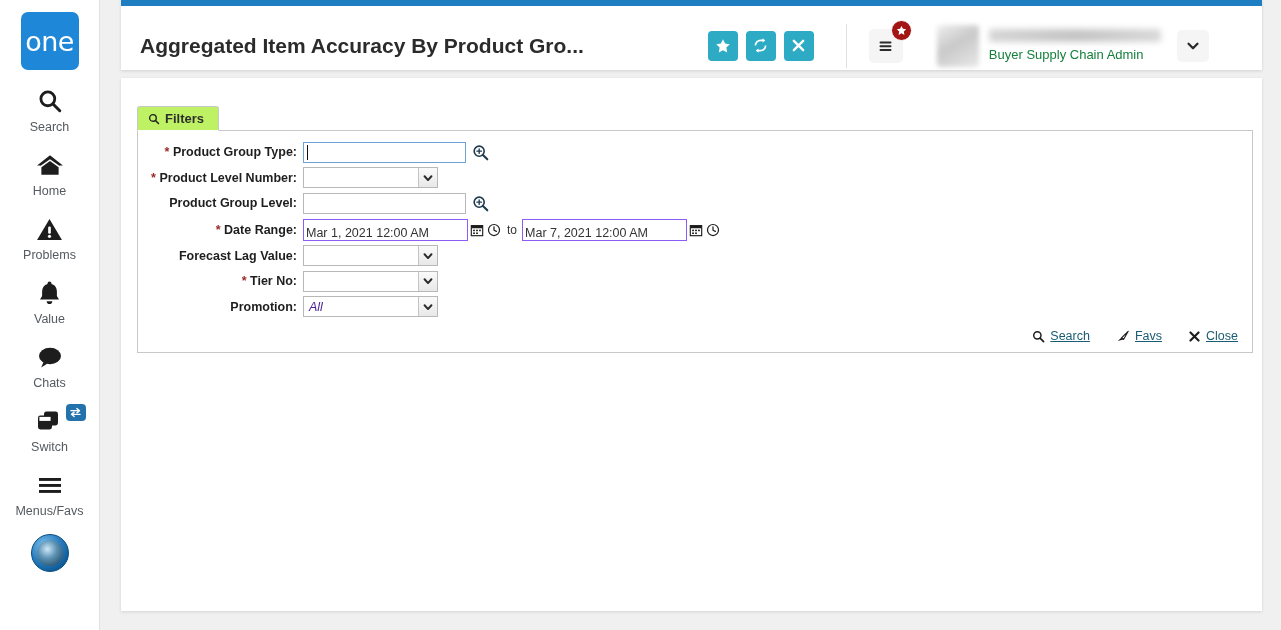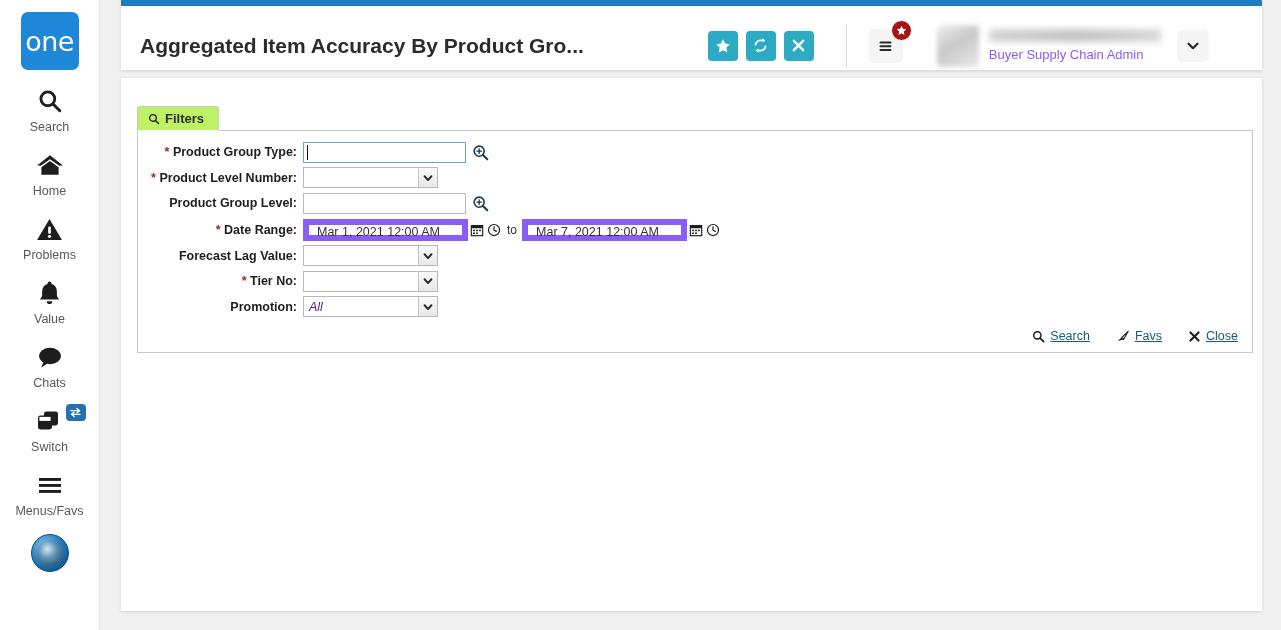--- a/index.html
+++ b/index.html
@@ -97,21 +97,21 @@
     width: 42px; height: 42px; border-radius: 4px;
     background: linear-gradient(150deg, #efefef 0%, #c9c9c9 45%, #e8e8e8 100%);
     filter: blur(2.6px);
   }
   .user-text { display: flex; flex-direction: column; justify-content: center; }
   .user-name-redacted {
     width: 172px; height: 13px; border-radius: 2px;
     background: linear-gradient(90deg, #d6d6d6, #c4c4c4, #d9d9d9);
     filter: blur(3px); margin-bottom: 5px;
   }
-  .user-role { font-size: 13px; color: #8b5cf6; white-space: nowrap; }
+  .user-role { font-size: 13px; color: #15803d; white-space: nowrap; }
   .chev-btn {
     width: 32px; height: 32px; margin-left: 16px; border-radius: 5px;
     background: #f5f5f5; cursor: pointer;
     display: flex; align-items: center; justify-content: center;
   }
 
   
   #content-card {
     position: absolute; left: 121px; top: 78px;
     width: 1141px; height: 533px;
@@ -161,22 +161,22 @@
   }
   .fsel-val { font-size: 12.5px; color: #4c1d95; padding-left: 5px; font-style: italic; }
   .fsel-arrow {
     position: absolute; right: 0; top: 0; width: 19px; height: 19px;
     background: linear-gradient(#fafafa, #e8e8e8);
     border-left: 1px solid #c4c4c4;
     display: flex; align-items: center; justify-content: center; cursor: pointer;
   }
   .lookup-ico { margin-left: 6px; cursor: pointer; display: flex; align-items: center; }
   .date-field {
-    height: 22px; border: 6px solid #8b5cf6; background: #fff;
-    display: flex; align-items: flex-start; padding-left: 8px;
+    height: 22px; border: 1px solid #8b5cf6; background: #fff;
+    display: flex; align-items: flex-end; padding-left: 2px;
   }
   .date-val { font-size: 12.5px; color: #333; white-space: nowrap; }
   .date-ico-btn {
     width: 17px; height: 20px; display: flex; align-items: center; justify-content: center;
     cursor: pointer;
   }
   .to-word { font-size: 12px; color: #333; margin: 0 5px; }
 
   
   .panel-actions {

